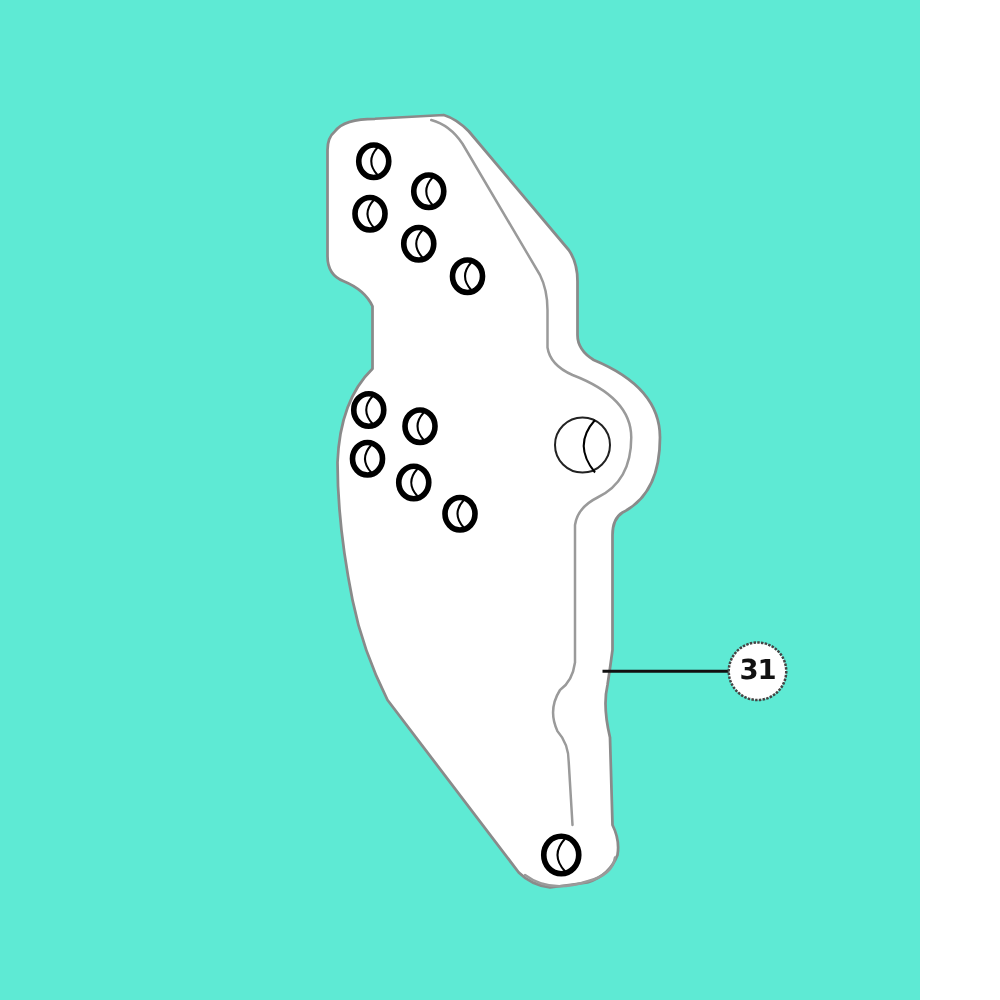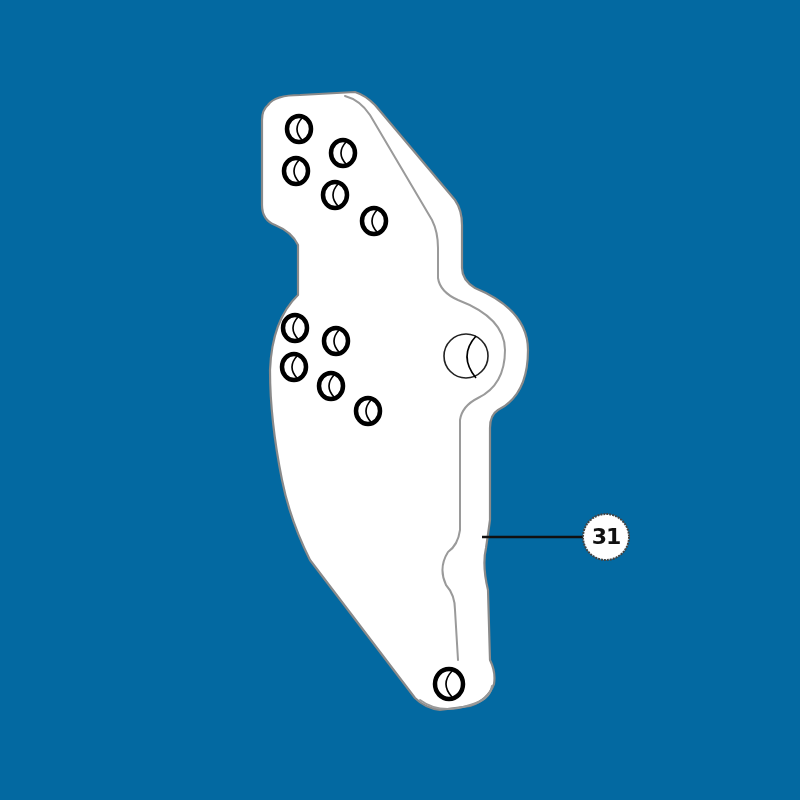--- a/index.html
+++ b/index.html
@@ -5,23 +5,23 @@
     html, body {
       margin: 0;
       padding: 0;
       width: 800px;
       height: 800px;
       background: #ffffff;
       overflow: hidden;
     }
     .canvas {
       position: relative;
-      width: 800px;
+      width: 736px;
       height: 800px;
-      background: #0369a1;
+      background: #5eead4;
     }
     svg.diagram {
       position: absolute;
       left: 0;
       top: 0;
       width: 800px;
       height: 800px;
     }
     .outline {
       fill: #ffffff;

